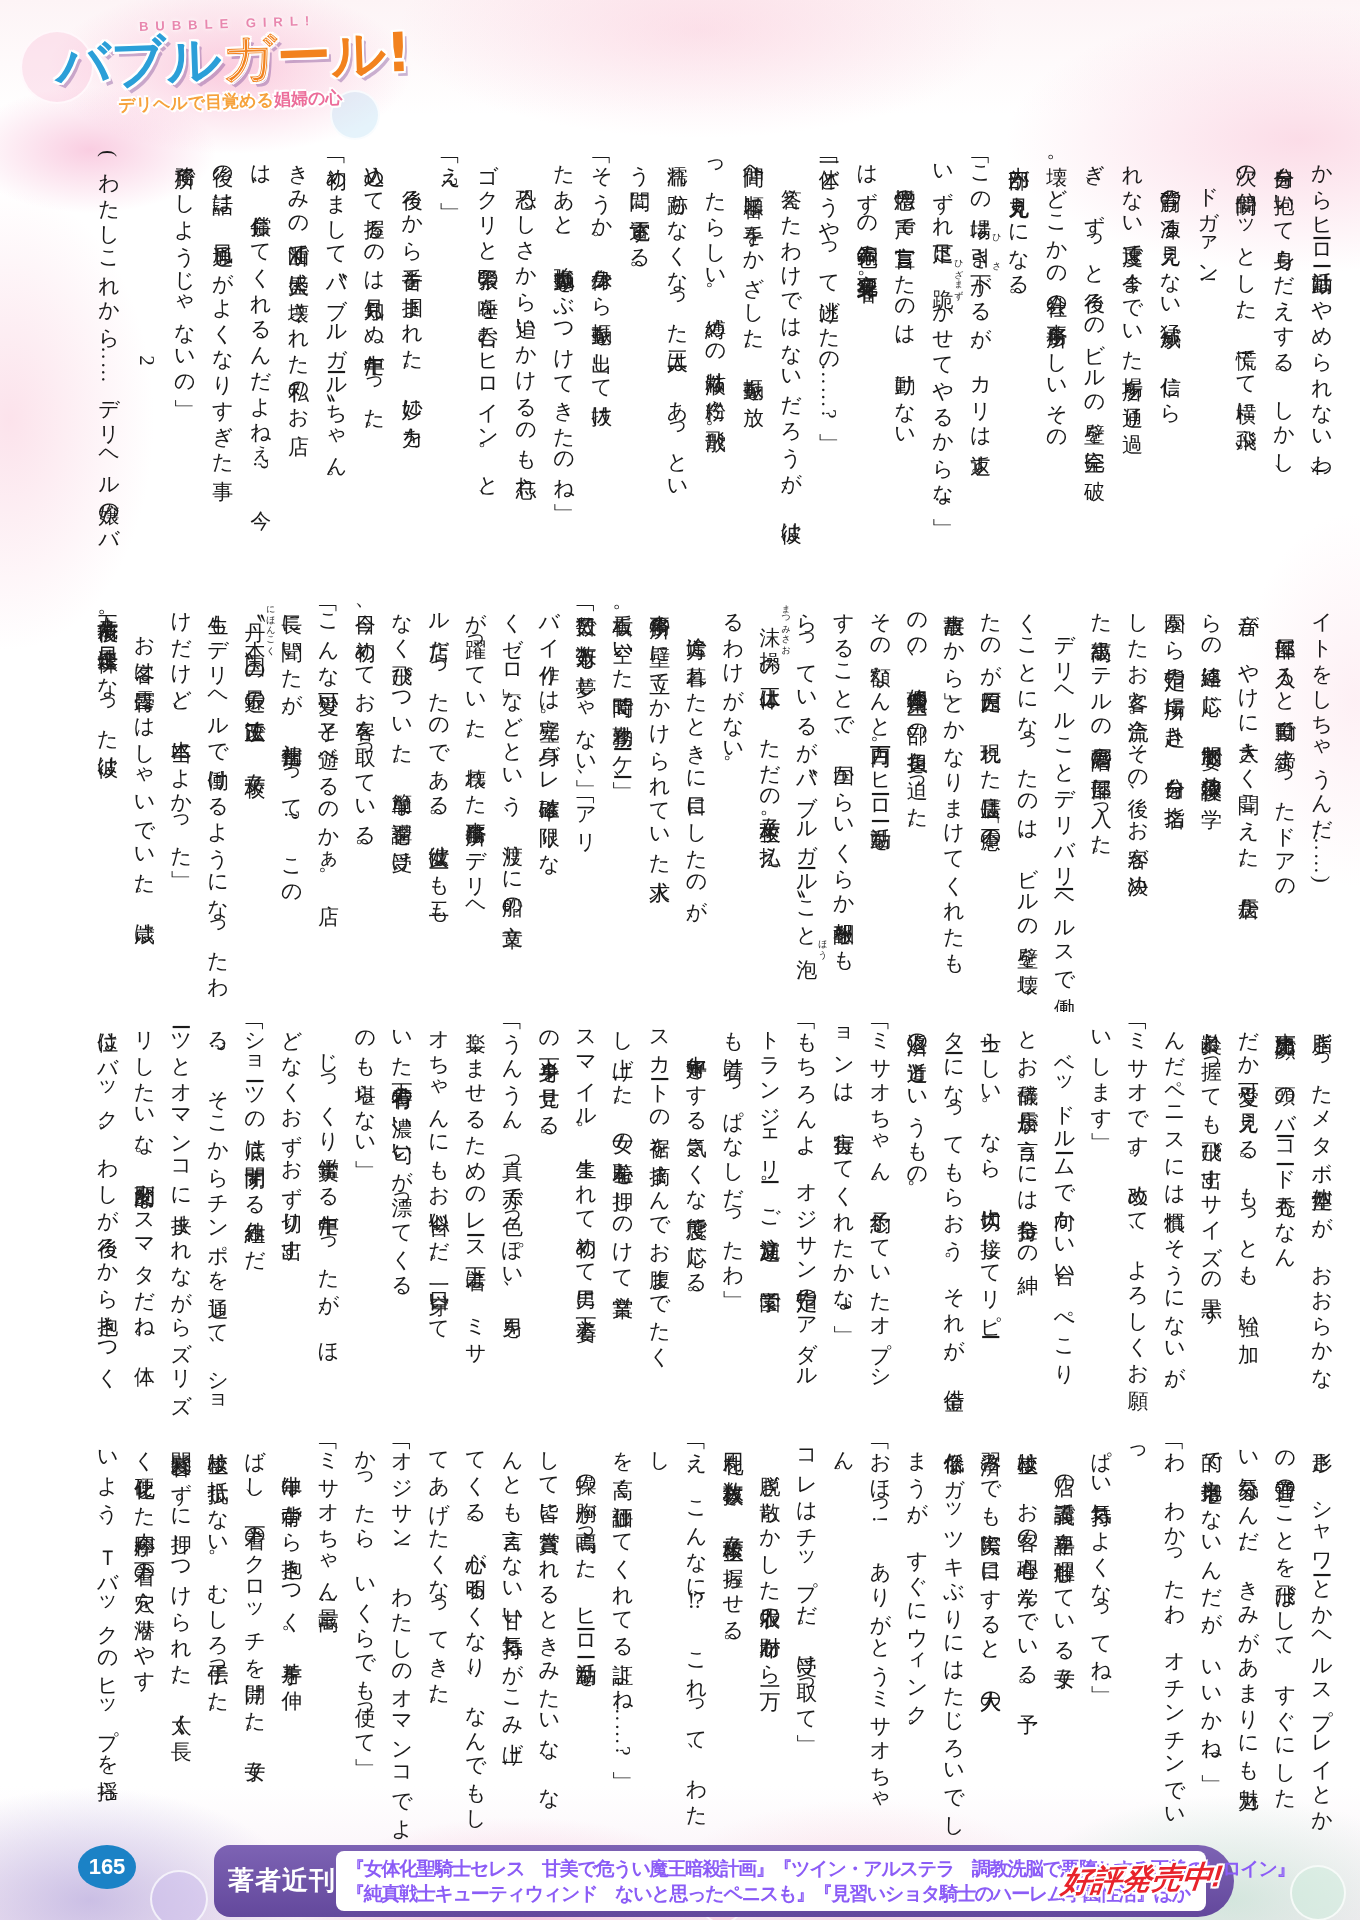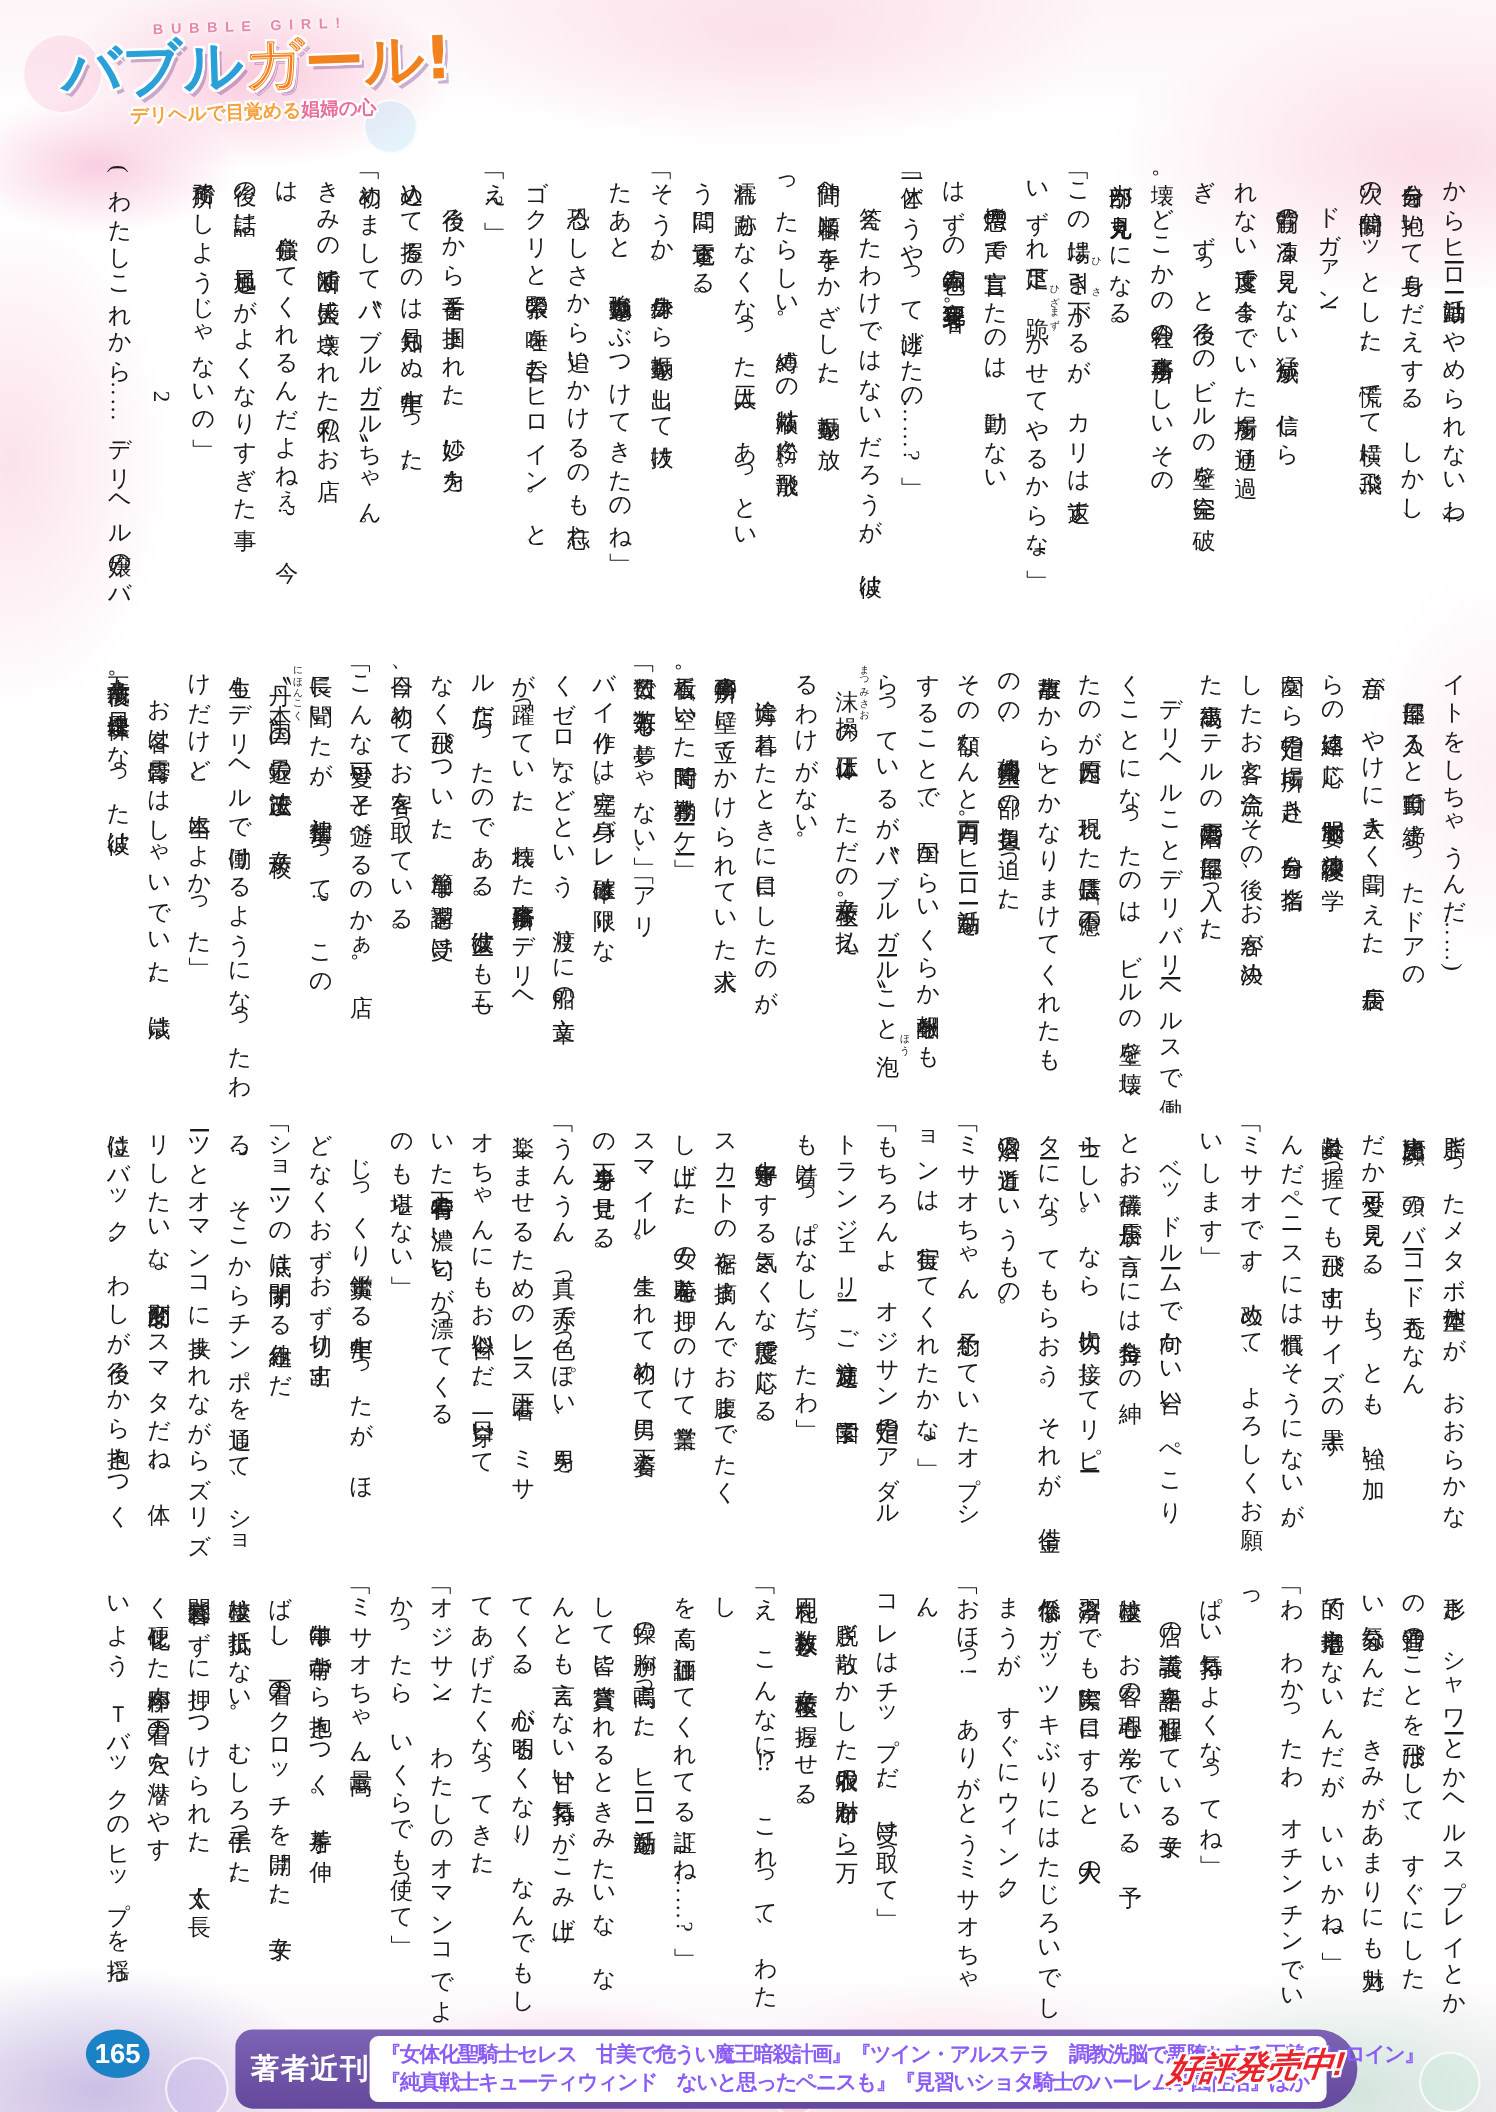--- a/index.html
+++ b/index.html
@@ -50,21 +50,21 @@
   }
   #band1{top:150px;height:416px;line-height:37.9px;}
   #band2{top:598px;height:414px;line-height:36.8px;}
   #band3{top:1016px;height:414px;line-height:36.8px;}
   #band4{top:1436px;height:404px;line-height:36.8px;}
   .band ruby rt{font-size:9px;letter-spacing:0;font-weight:normal;}
 
   
   .pagenum{position:absolute;left:78px;top:1845px;width:58px;height:44px;border-radius:50%;
     background:#1b82c6;color:#fff;display:flex;align-items:center;justify-content:center;
-    font-family:"Liberation Sans",sans-serif;font-size:25px;font-weight:bold;}
+    font-family:"Liberation Sans",sans-serif;font-size:22px;font-weight:bold;}
   .pub-bar{position:absolute;left:186px;top:1845px;width:1020px;height:72px;
     background:linear-gradient(180deg,#7d63b4,#63489c);border-radius:16px 36px 36px 16px;margin-left:28px;}
   .pub-label{position:absolute;left:14px;top:18px;width:104px;text-align:center;
     font-family:"Liberation Sans",sans-serif;font-size:26px;font-weight:bold;color:#fff;
     letter-spacing:1px;white-space:nowrap;}
   .pub-box{position:absolute;left:122px;top:6px;width:870px;height:60px;background:#ffffff;
     border-radius:8px;padding:5px 10px 0 10px;box-sizing:border-box;}
   .pub-box .line{font-family:"Liberation Sans","DejaVu Sans",sans-serif;font-size:19px;
     font-weight:bold;letter-spacing:-1.3px;line-height:25px;color:#8b5cf6;white-space:nowrap;}
   .pub-badge{position:absolute;left:848px;top:14px;z-index:2;

